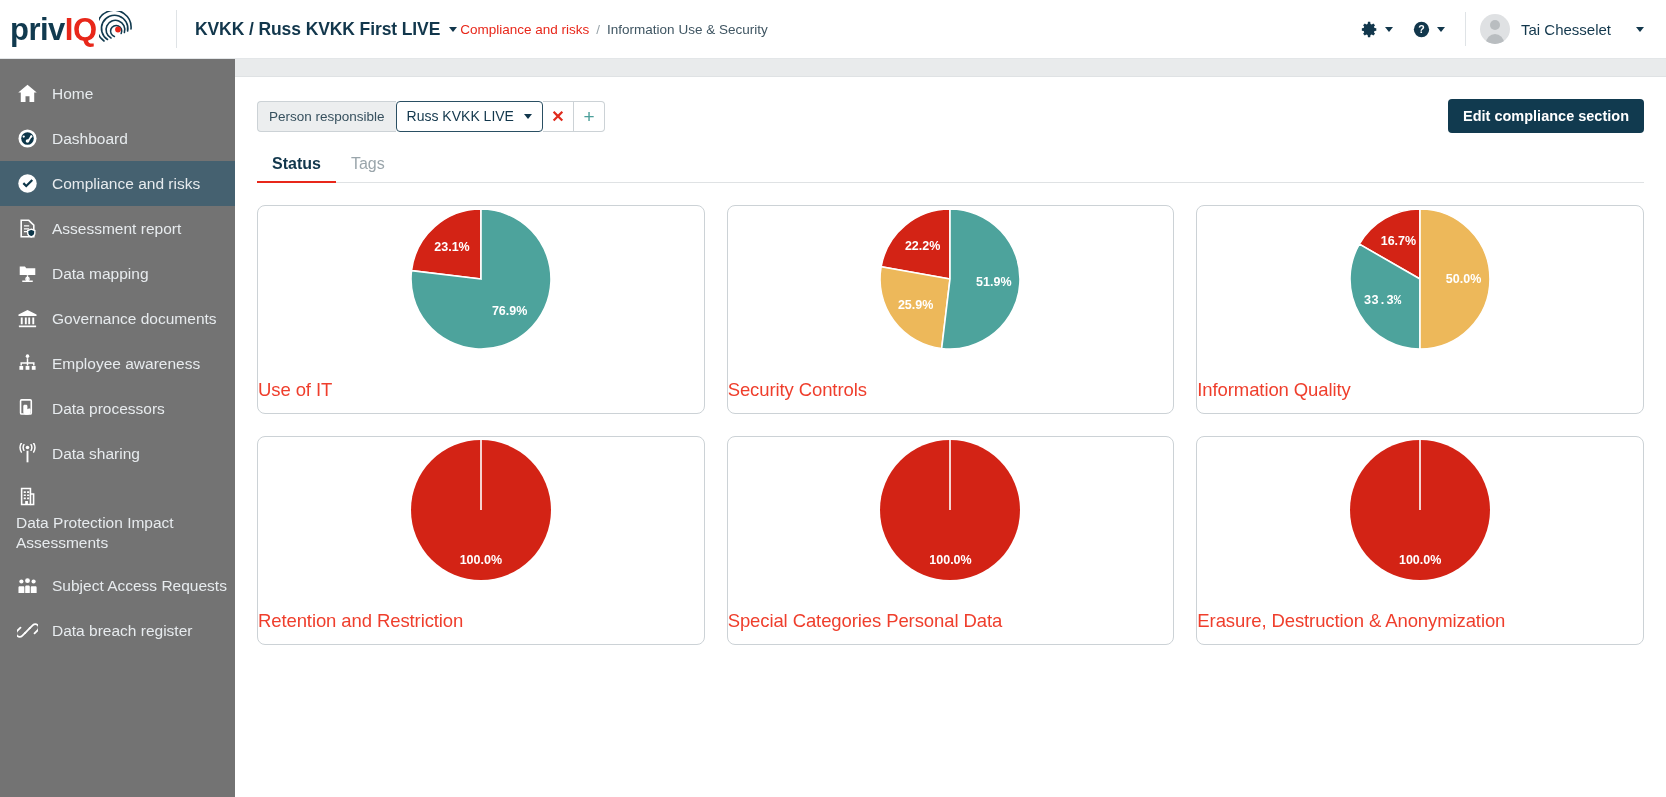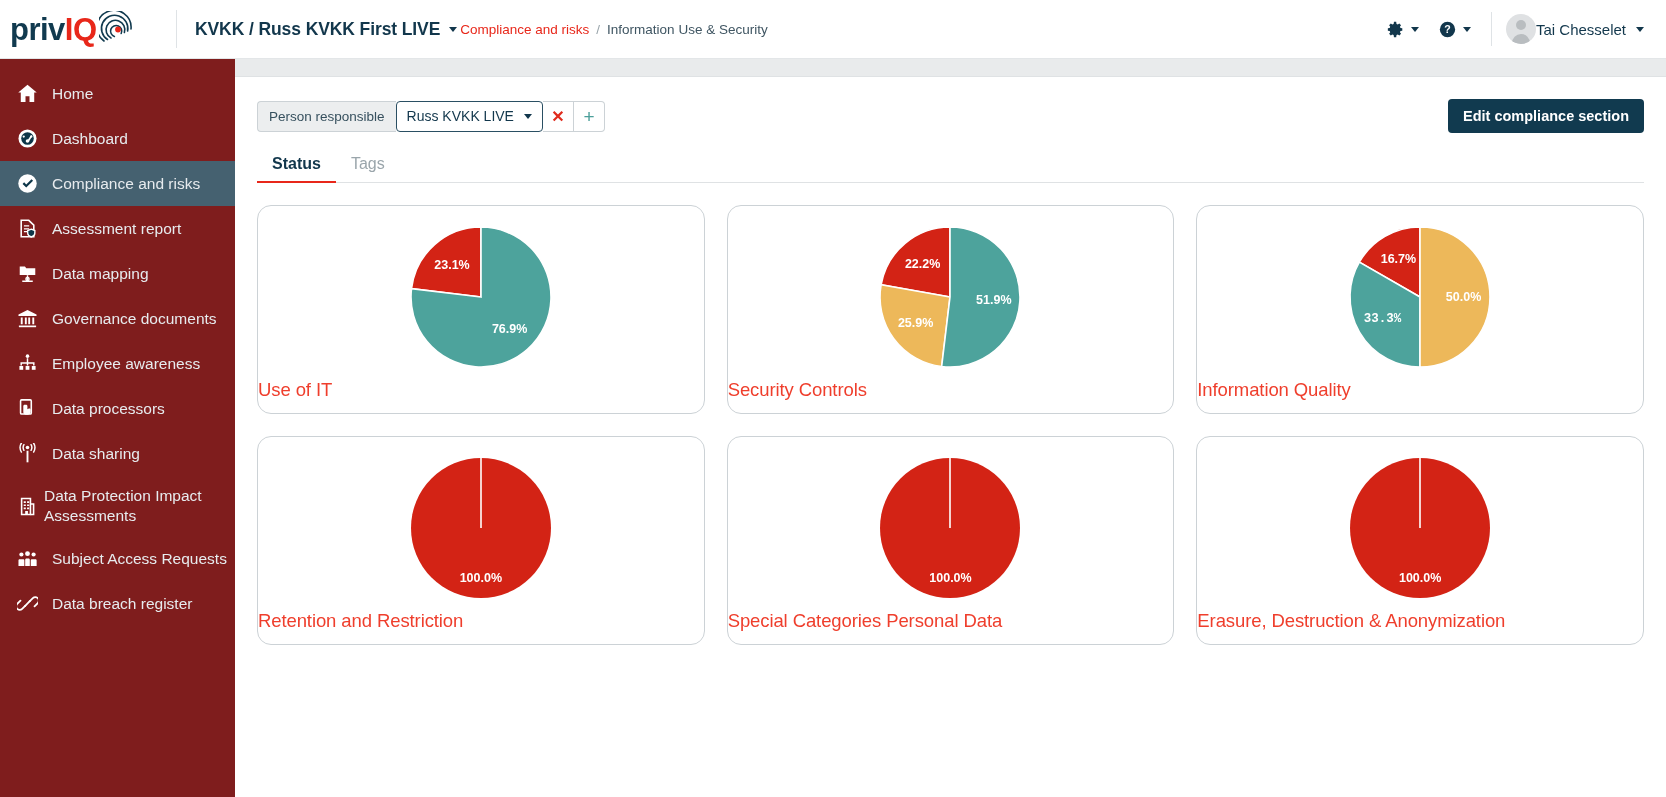--- a/index.html
+++ b/index.html
@@ -68,47 +68,47 @@
   }
   .avatar::before {
     content:""; position:absolute; top:6px; left:50%; transform:translateX(-50%);
     width:10px; height:10px; border-radius:50%; background:#b9bdc0;
   }
   .avatar::after {
     content:""; position:absolute; bottom:-1px; left:50%; transform:translateX(-50%);
     width:18px; height:11px; border-radius:9px 9px 0 0; background:#b9bdc0;
   }
   .user-name {
-    font-size: 15px; color: #12374c; 
-    display: flex; align-items: center; gap: 10px;
+    font-size: 15px; color: #12374c; margin-left: 11px;
+    display: flex; align-items: center; gap: 25px;
   }
 
   
   .bodywrap { flex: 1; display: flex; min-height: 0; }
 
   
   .sidebar {
     width: 235px; min-width: 235px;
-    background: #7f1d1d;
+    background: #737373;
     padding-top: 12px;
     overflow: hidden;
   }
   .nav-item {
     display: flex; align-items: center; gap: 14px;
     padding: 10px 0 10px 16px;
     color: #e7ebee; font-size: 15.5px;
     min-height: 45px;
   }
   .nav-item.active { background: #456170; }
   .nav-ico {
     width: 22px; min-width: 22px; display: flex;
     align-items: center; justify-content: center; color: #ffffff;
   }
   .nav-item.stacked {
-    align-items: center; gap: 6px;
+    flex-direction: column; align-items: flex-start; gap: 6px;
     padding: 10px 14px 10px 16px; line-height: 1.3;
   }
   .nav-item.stacked .nav-label { padding-left: 0; }
 
   
   .main {
     flex: 1; background: #ffffff; position: relative;
     overflow: hidden; padding: 0 22px;
   }
   .topstrip {
@@ -172,25 +172,25 @@
     content: ""; position: absolute; left: 0; right: 0; bottom: -1px;
     height: 2.5px; background: #e8271a;
   }
 
   
   .grid {
     display: grid; grid-template-columns: repeat(3, 1fr);
     gap: 22px; margin-top: 22px;
   }
   .card {
-    border: 1px solid #ccd2d6; border-radius: 14px;
+    border: 1px solid #ccd2d6; border-radius: 8px;
     background: #ffffff; height: 209px;
     display: flex; flex-direction: column;
     align-items: center; justify-content: flex-start;
-    padding-top: 18px; position: relative; overflow: hidden;
+    padding-top: 0; position: relative; overflow: hidden;
   }
   .pie-wrap { width: 146px; height: 146px; position: relative; }
   .pie-wrap svg { display: block; }
   .slice-label {
     position: absolute; color: #ffffff; font-size: 12.5px;
     font-weight: bold; transform: translate(-50%, -50%);
     white-space: nowrap; pointer-events: none;
   }
   .card-title {
     position: absolute; bottom: 12px; left: 0; right: 0;

